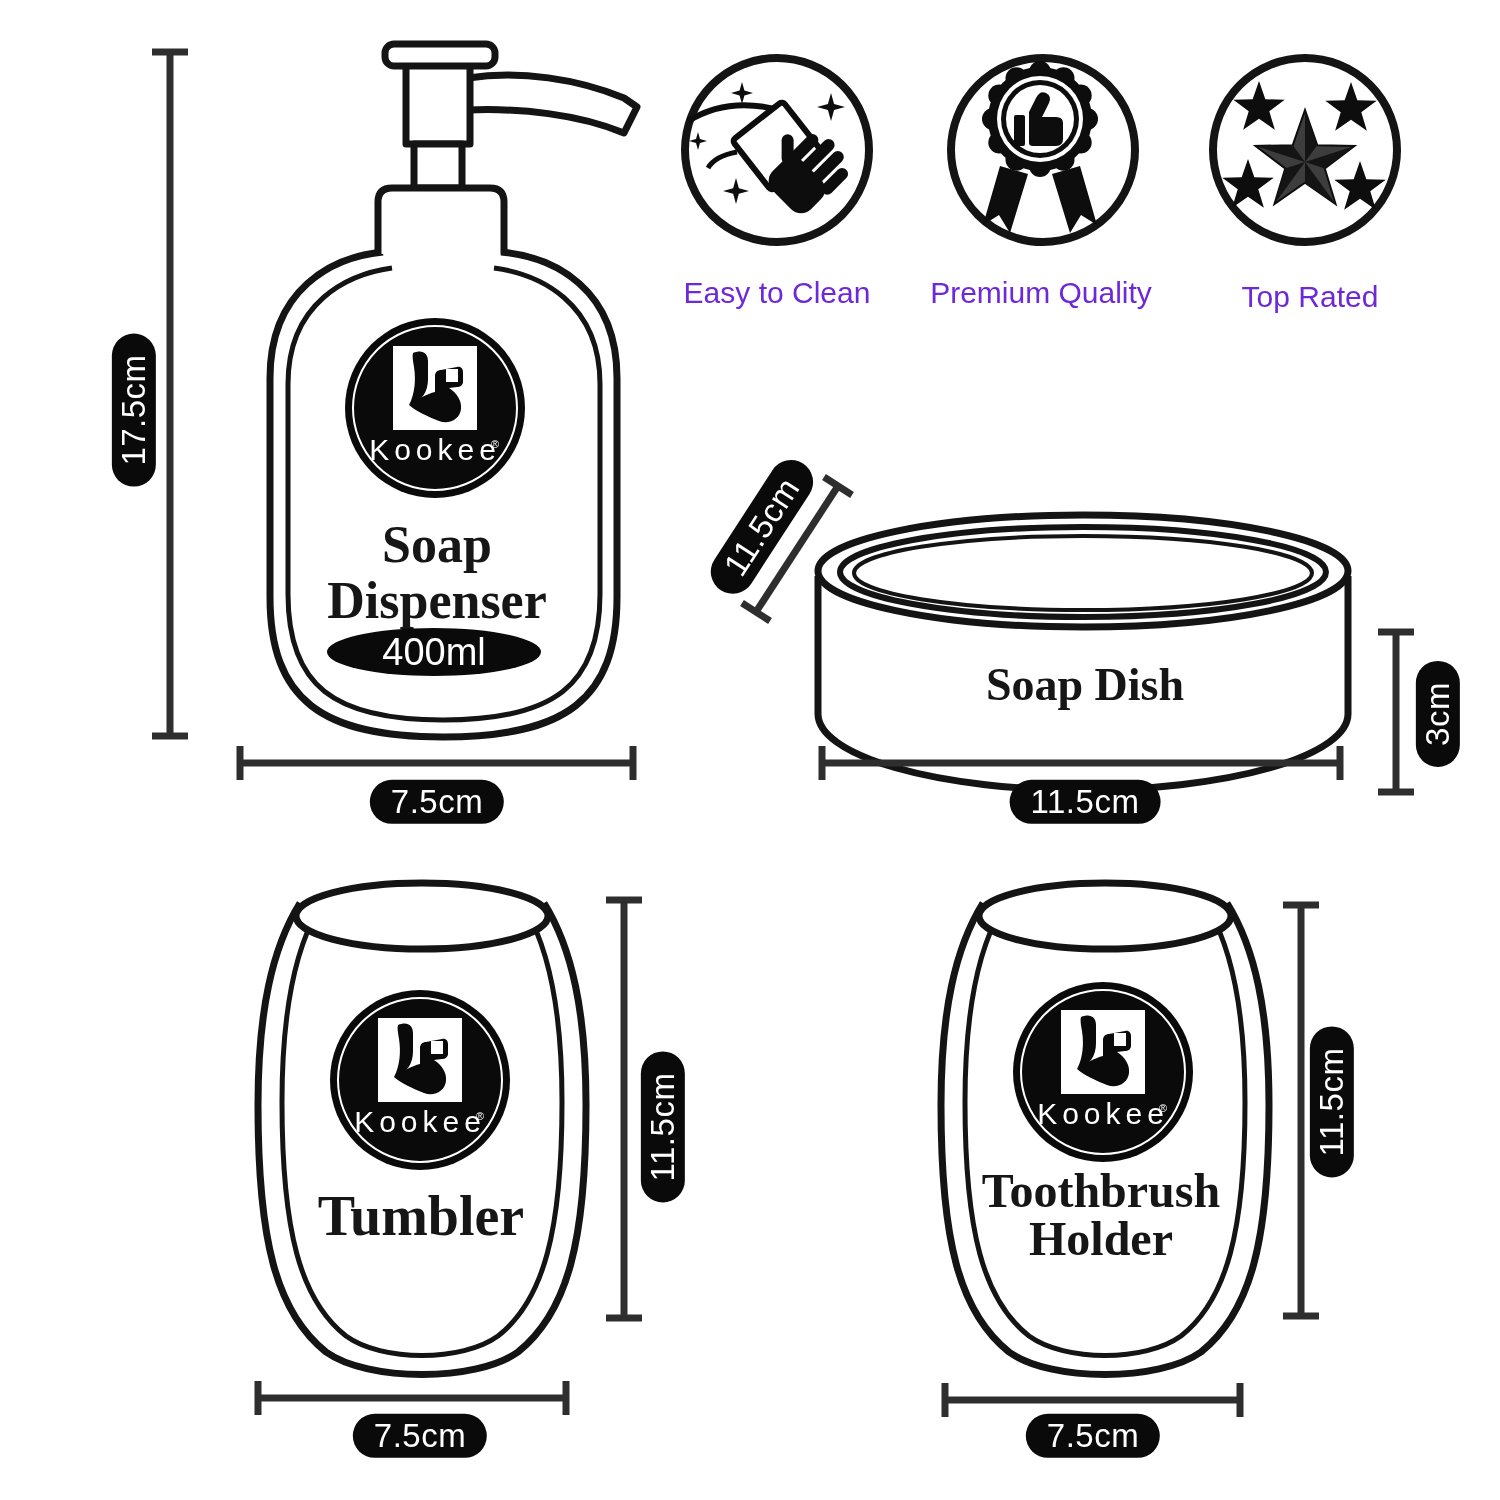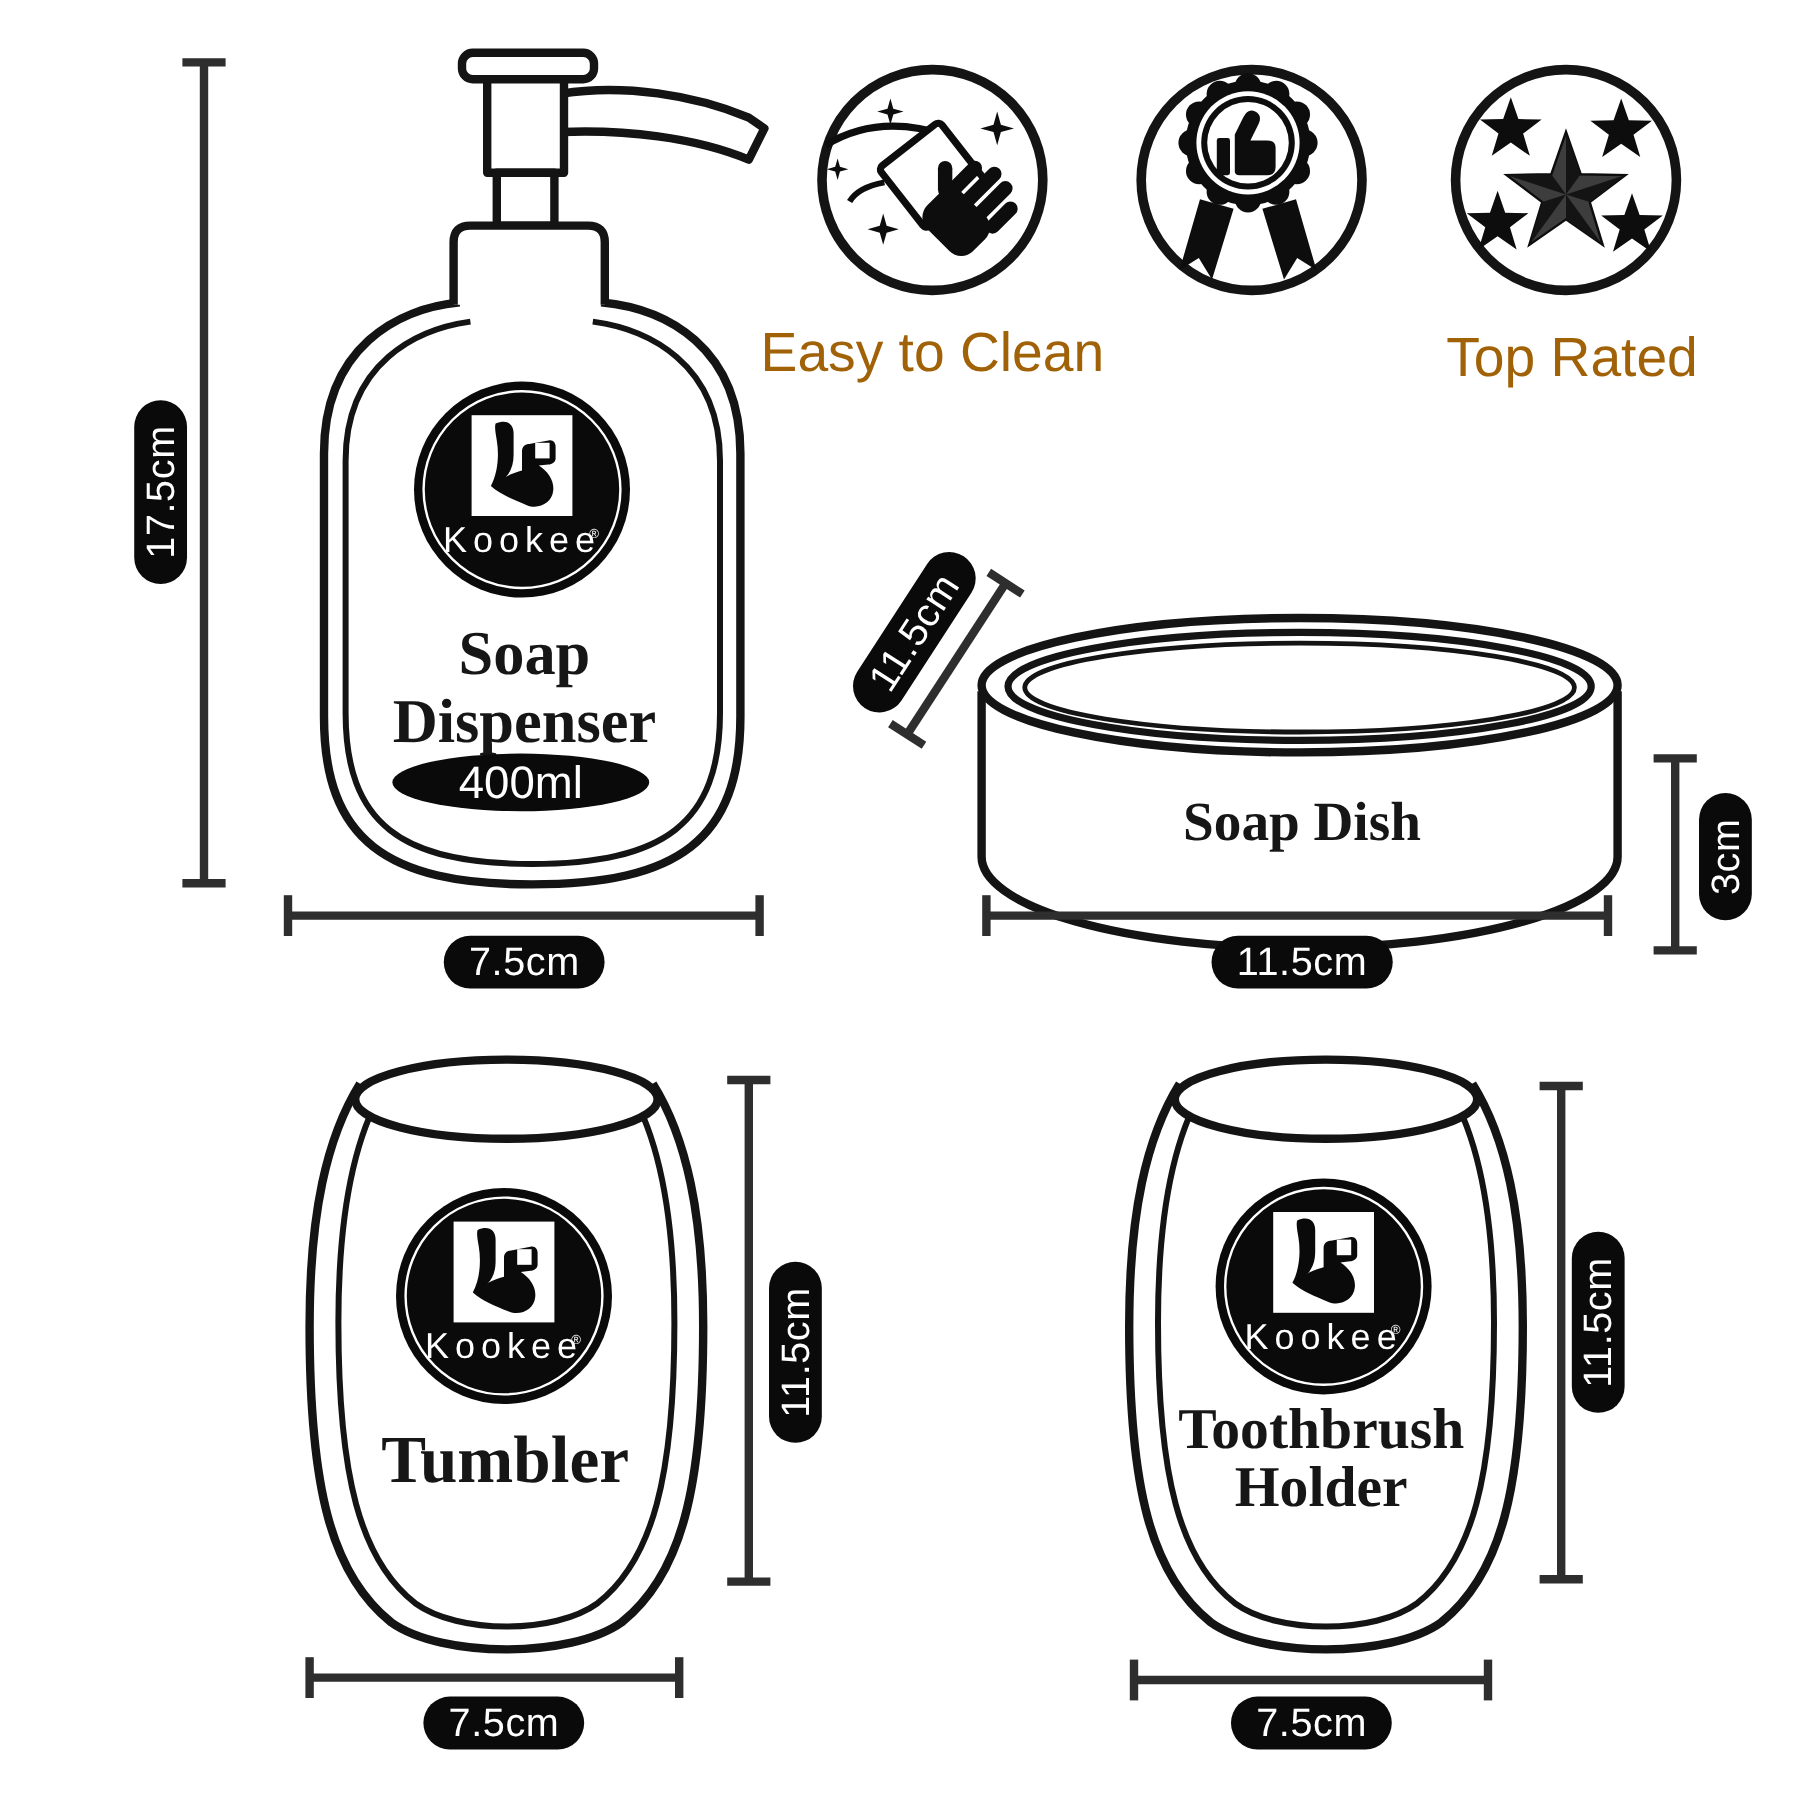--- a/index.html
+++ b/index.html
@@ -9,21 +9,21 @@
   }
   .art{position:absolute;left:0;top:0;}
   
   .pill{
     position:absolute;background:#0a0a0a;color:#ffffff;
     font-size:33px;line-height:1.1;padding:4px 21px;border-radius:44px;
     white-space:nowrap;letter-spacing:.5px;
   }
   
   .badge-label{
-    position:absolute;color:#a16207;font-size:46px;white-space:nowrap;
+    position:absolute;color:#6d28d9;font-size:30px;white-space:nowrap;
     transform:translate(-50%,-50%);
   }
   
   .product-name{font-family:"Liberation Serif", serif;font-weight:bold;fill:#161616;}
   .dish-name{font-size:46px;}
   .disp-name{font-size:52px;}
   .tumbler-name{font-size:56px;}
   .tb-name{font-size:48px;}
   .cap-text{font-family:"Liberation Sans", sans-serif;font-size:38px;fill:#ffffff;}
   .logo-text{font-family:"Liberation Sans", sans-serif;font-size:30px;fill:#ffffff;letter-spacing:5px;}
@@ -225,15 +225,16 @@
   <div class="pill" style="left:1438px;top:714px;transform:translate(-50%,-50%) rotate(-90deg);">3cm</div>
   <div class="pill" style="left:1085px;top:802px;transform:translate(-50%,-50%);">11.5cm</div>
 
   <div class="pill" style="left:663px;top:1127px;transform:translate(-50%,-50%) rotate(-90deg);">11.5cm</div>
   <div class="pill" style="left:420px;top:1436px;transform:translate(-50%,-50%);">7.5cm</div>
 
   <div class="pill" style="left:1332px;top:1102px;transform:translate(-50%,-50%) rotate(-90deg);">11.5cm</div>
   <div class="pill" style="left:1093px;top:1436px;transform:translate(-50%,-50%);">7.5cm</div>
 
   <div class="badge-label" style="left:777px;top:293px;">Easy to Clean</div>
+  <div class="badge-label" style="left:1041px;top:293px;">Premium Quality</div>
   <div class="badge-label" style="left:1310px;top:297px;">Top Rated</div>
 
 </div>
 
 </body></html>

